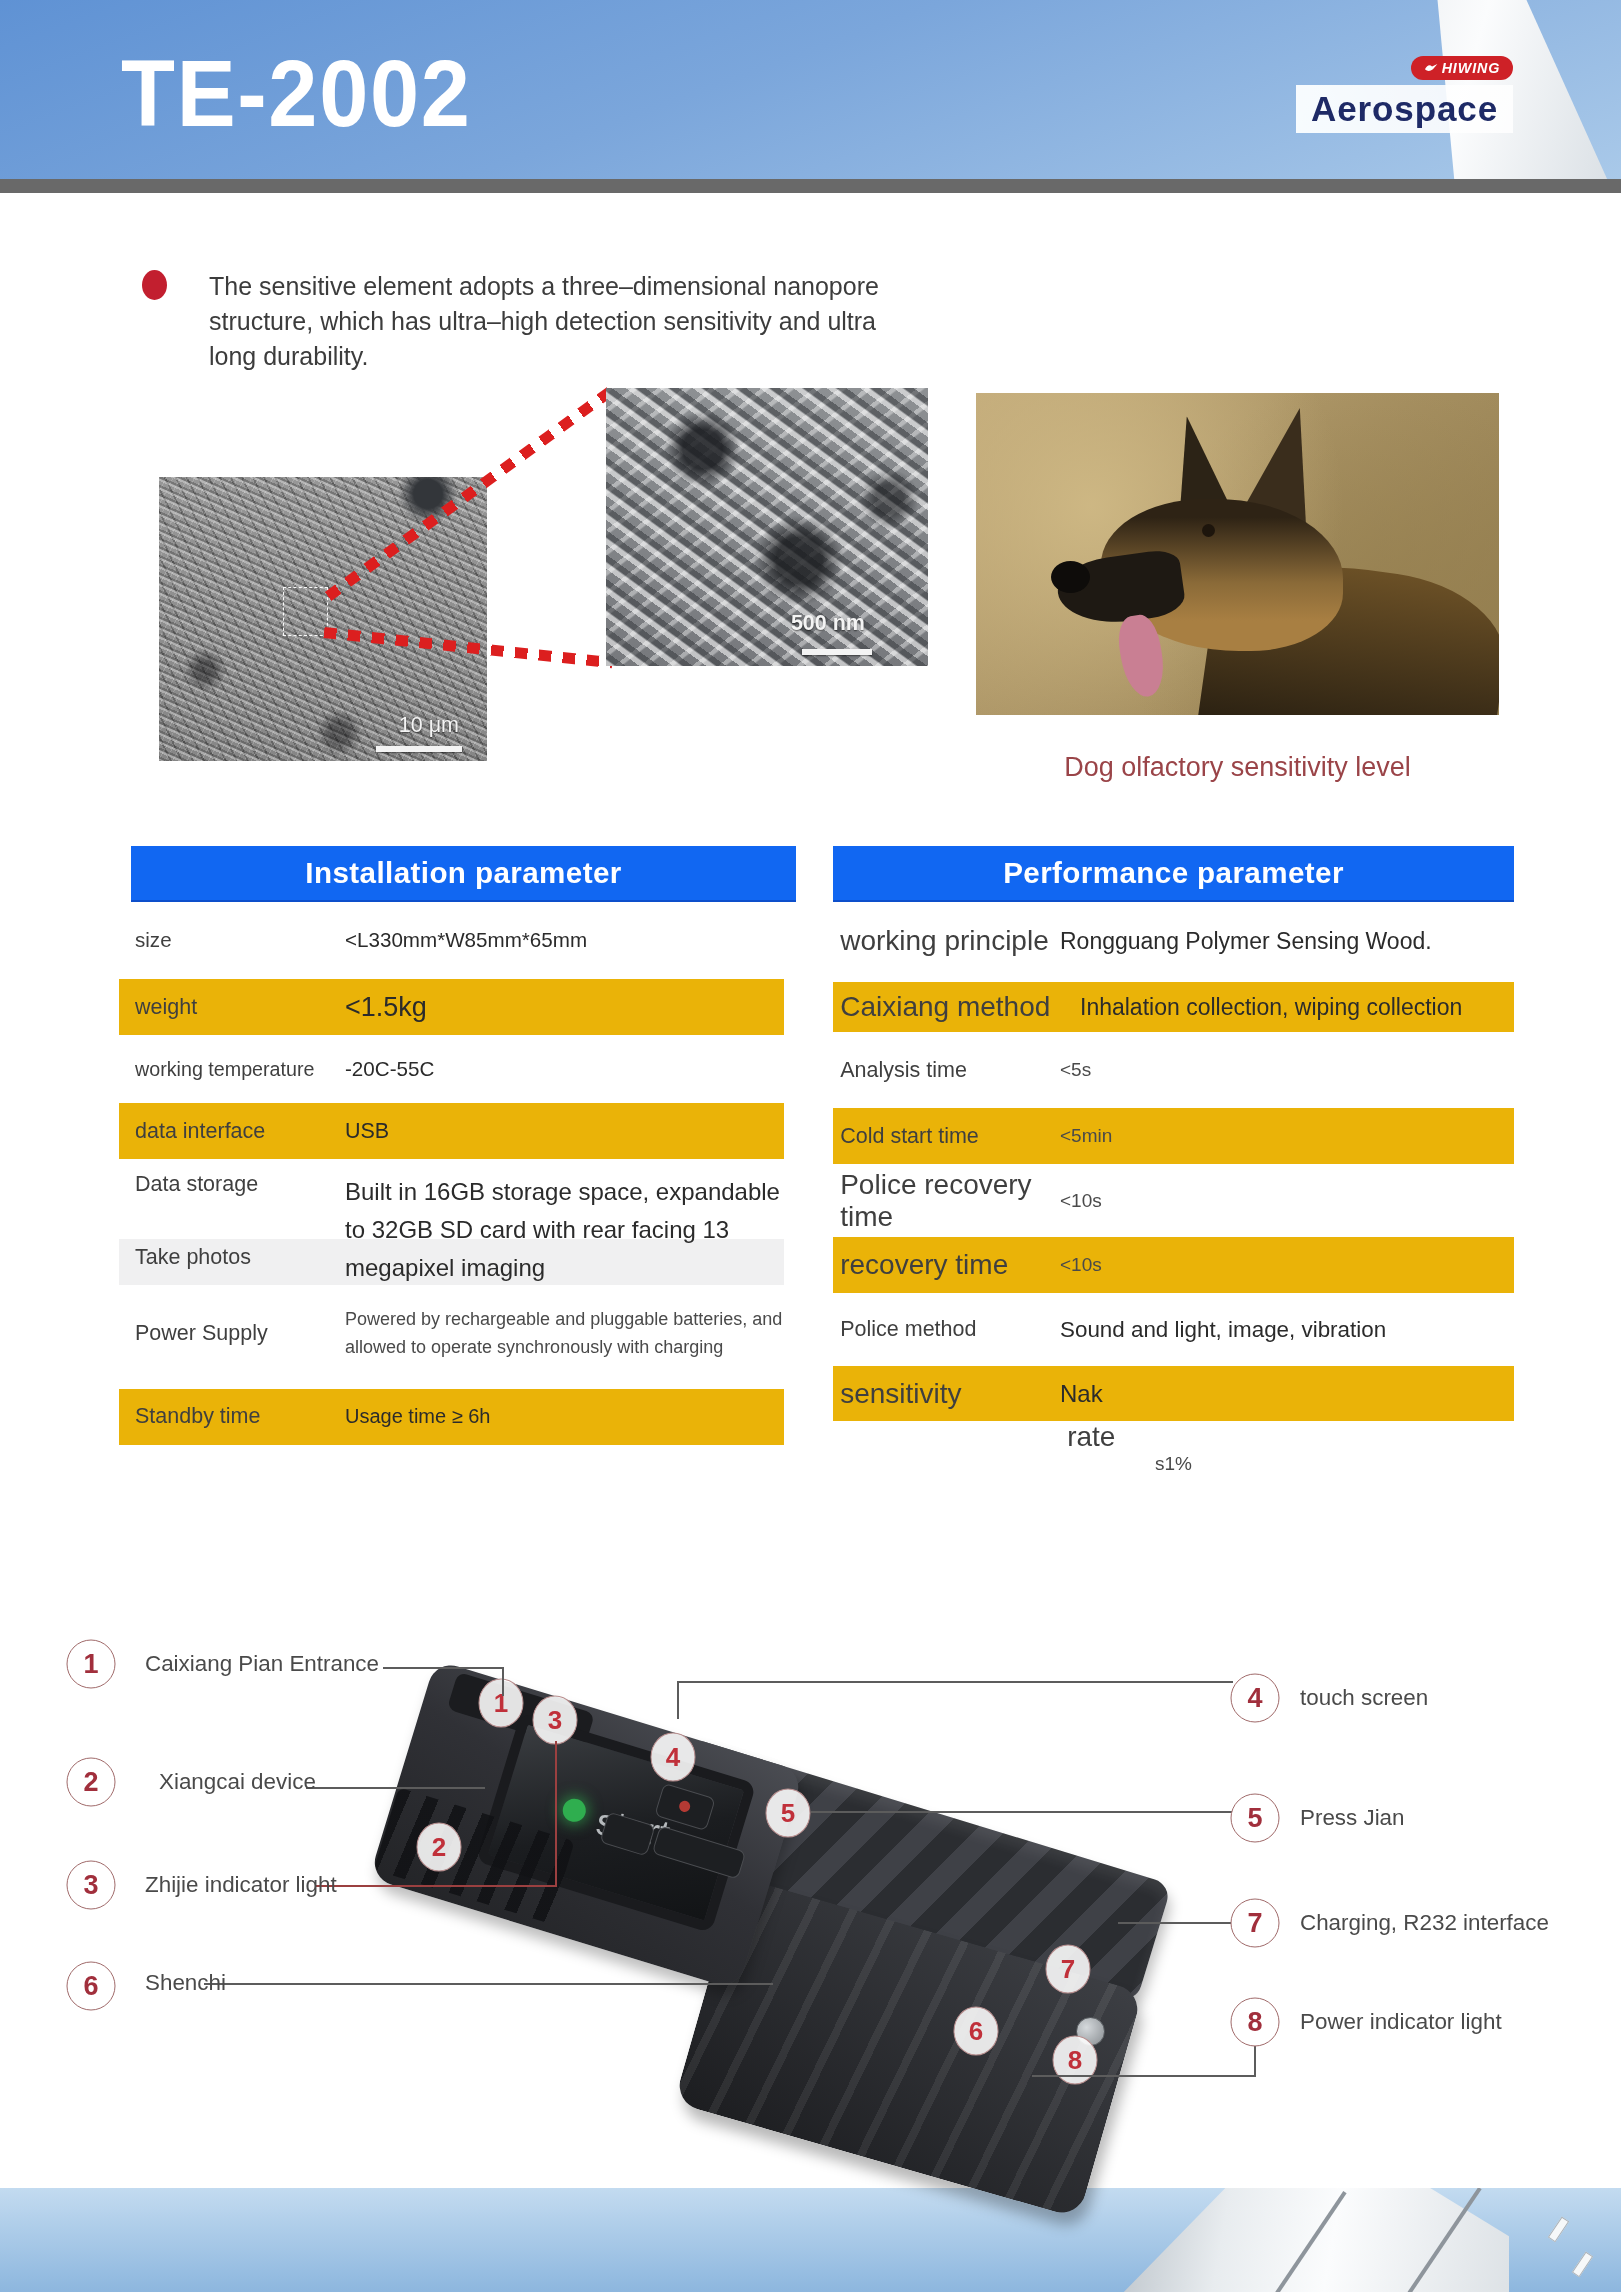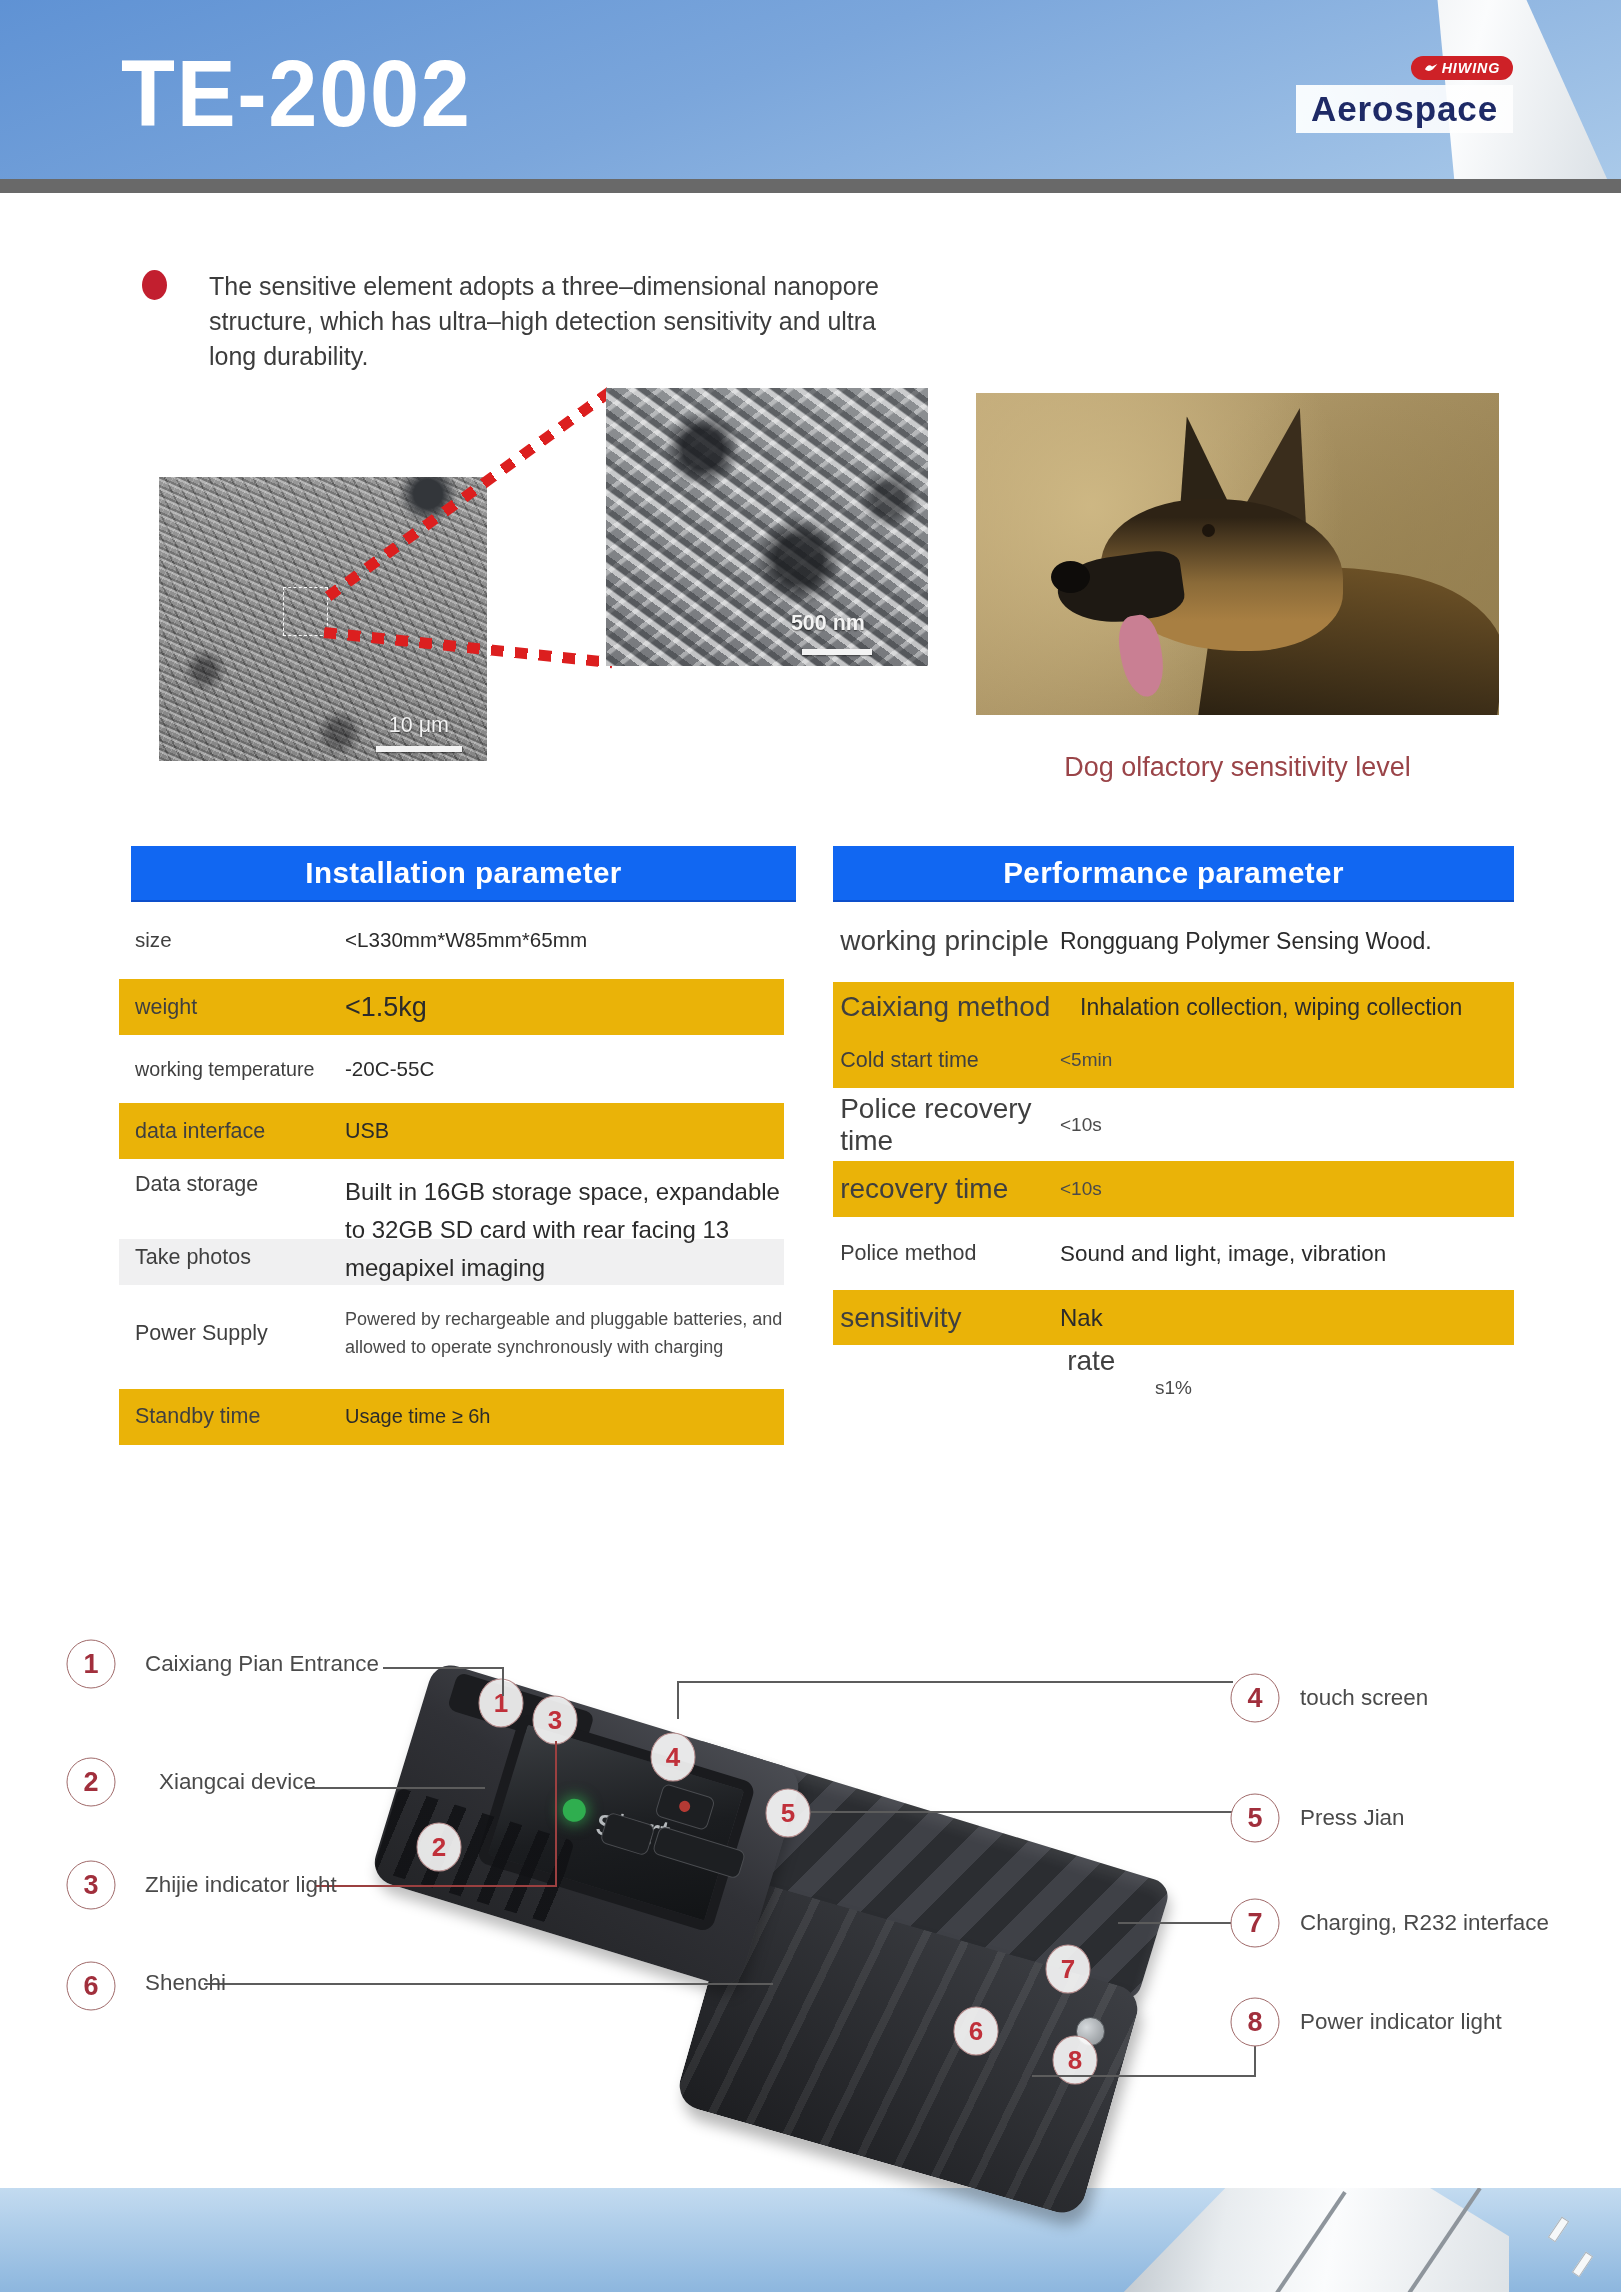--- a/index.html
+++ b/index.html
@@ -173,21 +173,21 @@
   <div class="hdr-rule"></div>
 
   <div class="bullet-dot"></div>
   <div class="feature-text">
     <span style="display:block">The sensitive element adopts a three–dimensional nanopore</span>
     <span style="display:block">structure, which has ultra–high detection sensitivity and ultra</span>
     <span style="display:block">long durability.</span>
   </div>
 
   <div class="sem sem-left abs">
-    <div class="scale-label" style="right:38px;bottom:23px;">10 μm</div>
+    <div class="scale-label" style="right:28px;bottom:23px;">10 μm</div>
     <div class="scale-bar" style="right:25px;bottom:9px;width:86px;"></div>
   </div>
   <div class="dashbox"></div>
   <div class="dotline" style="left:328px;top:591px;width:351px;transform:rotate(-36deg);"></div>
   <div class="dotline" style="left:324px;top:627px;width:290px;transform:rotate(6deg);"></div>
   <div class="sem sem-right abs">
     <div class="scale-label" style="right:63px;bottom:30px;">500 nm</div>
     <div class="scale-bar" style="right:56px;bottom:10.7px;width:70px;"></div>
   </div>
 
@@ -246,20 +246,24 @@
     <span>Performance parameter</span>
   </div>
   <div class="tbody" style="left:833px;top:900px;width:681px;">
     <div class="trow" style="height:82px;">
       <div class="tlabel-r">working principle</div>
       <div class="tvalue" style="font-size:23px;">Rongguang Polymer Sensing Wood.</div>
     </div>
     <div class="trow striped" style="height:50px;gap:20px;">
       <div class="tlabel-r">Caixiang method</div>
       <div class="tvalue" style="font-size:23px;">Inhalation collection, wiping collection</div>
+    </div>
+    <div class="trow" style="height:76px;">
+      <div class="tlabel-r" style="font-size:21.5px;">Analysis time</div>
+      <div class="tvalue sm">&lt;5s</div>
     </div>
     <div class="trow striped" style="height:56px;">
       <div class="tlabel-r" style="font-size:21.5px;">Cold start time</div>
       <div class="tvalue sm">&lt;5min</div>
     </div>
     <div class="trow" style="height:73px;">
       <div class="tlabel-r">Police recovery time</div>
       <div class="tvalue sm">&lt;10s</div>
     </div>
     <div class="trow striped" style="height:56px;">

